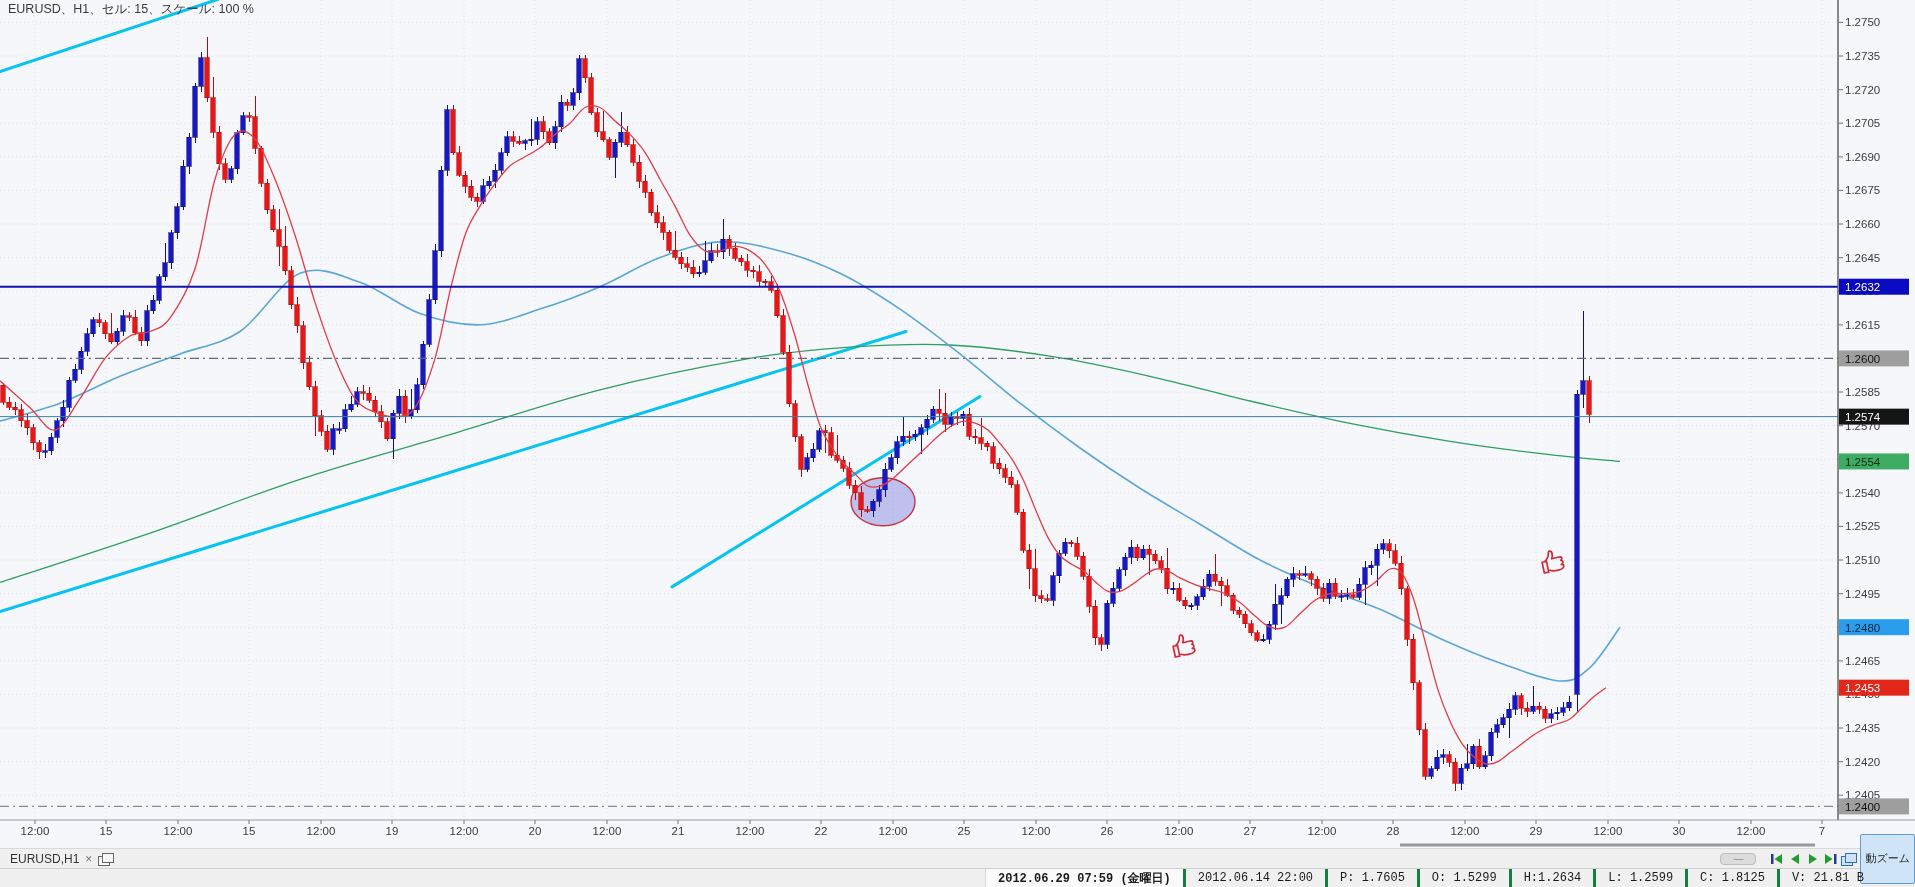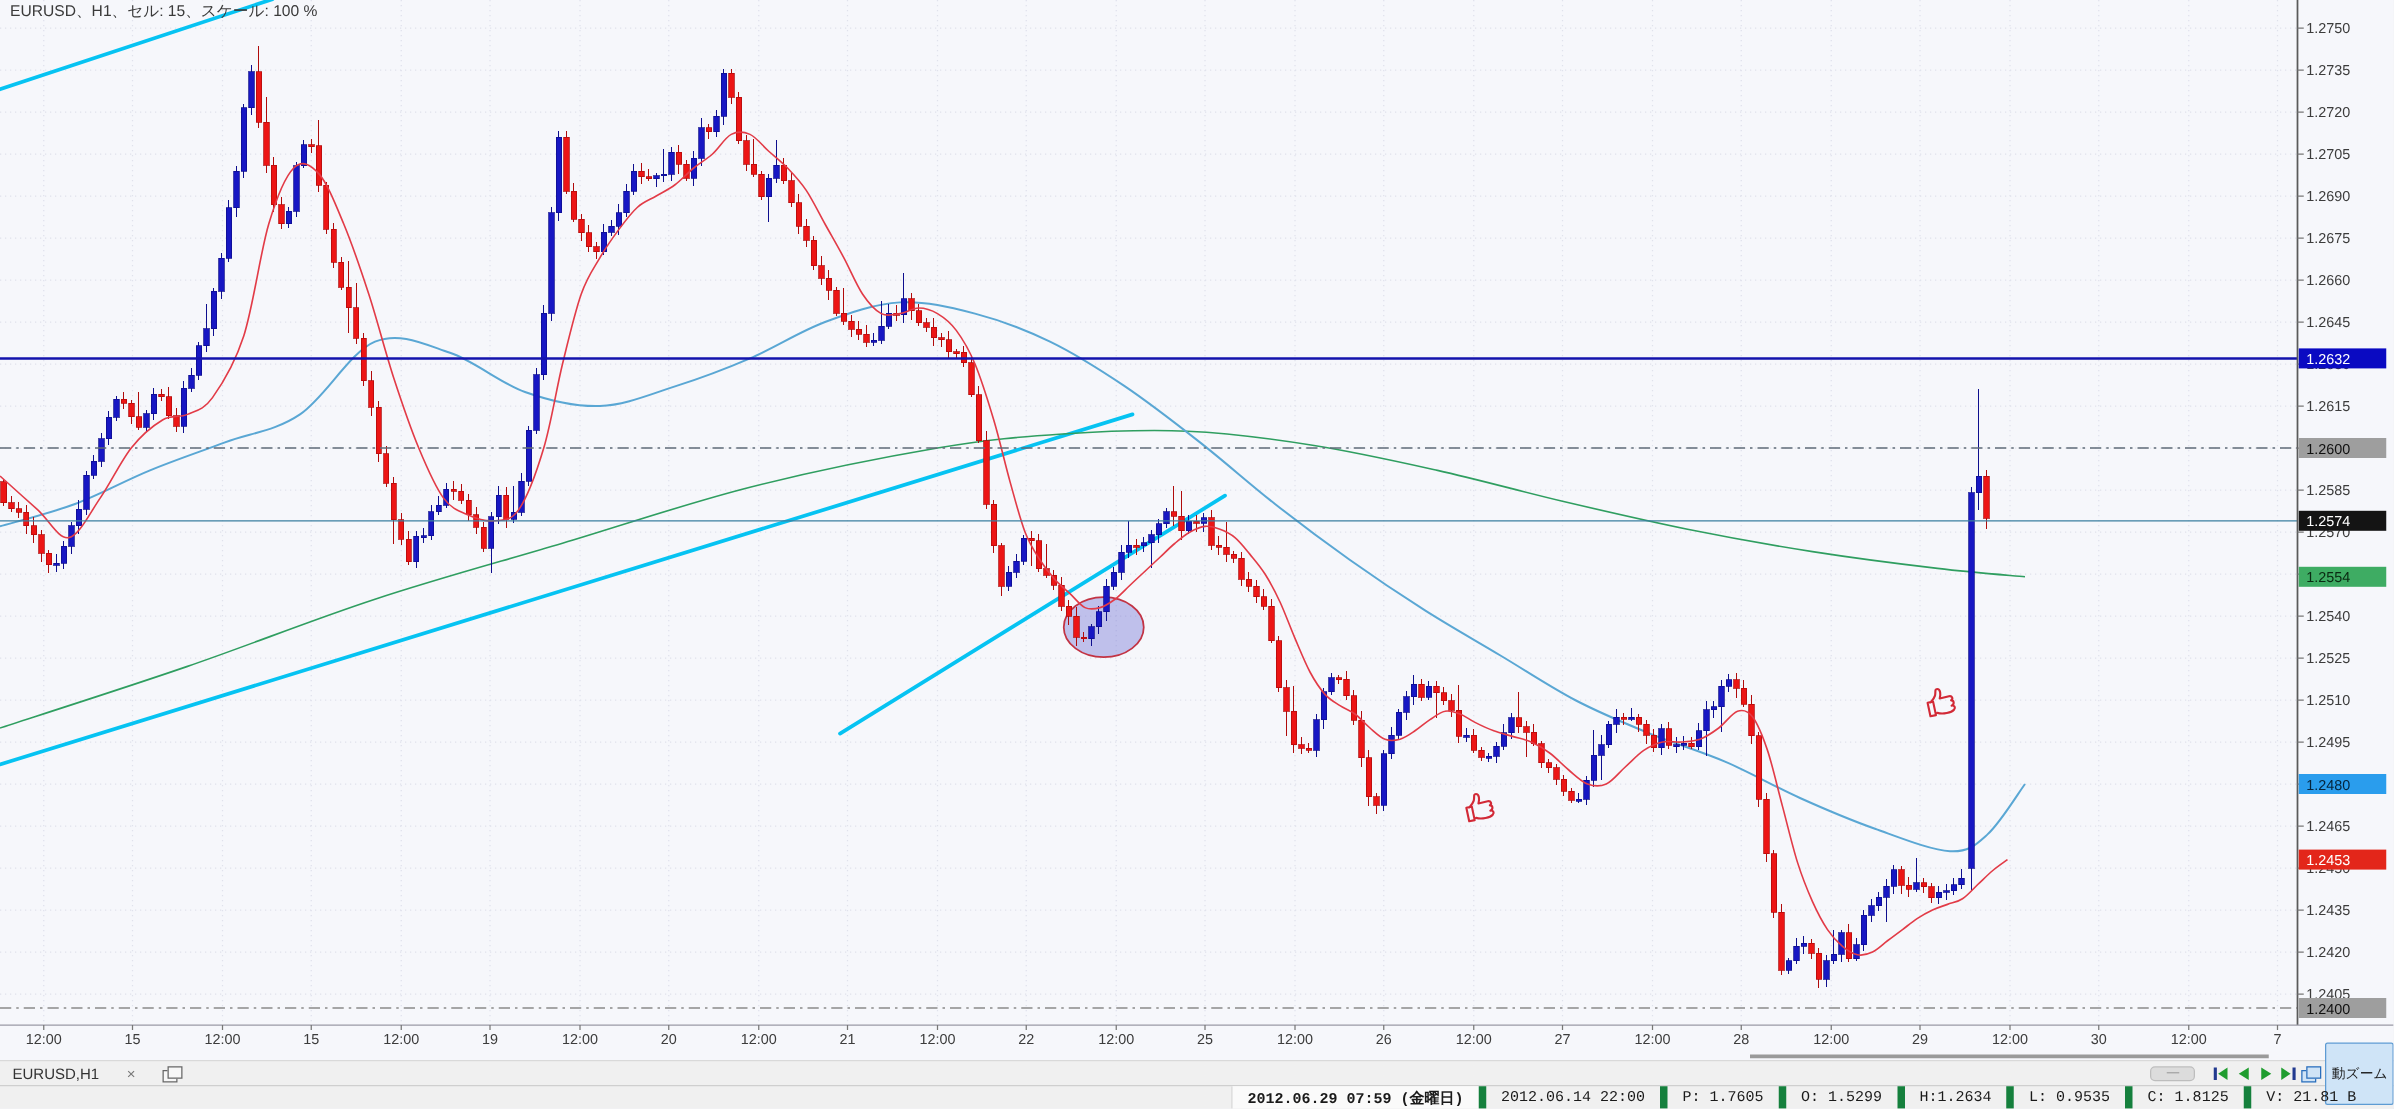--- a/index.html
+++ b/index.html
@@ -1,33 +1,33 @@
 <!DOCTYPE html>
 <html><head>
 <meta charset="utf-8">
 <style>
   html,body{margin:0;padding:0;background:#e9e9e9;font-family:"Liberation Sans","DejaVu Sans",sans-serif;}
   #app{position:relative;width:1915px;height:887px;background:#f6f7fb;overflow:hidden;border:0;}
   #chartSvg{display:block;background:#f6f7fb;}
   .bar{box-sizing:border-box;width:1915px;background:#f0f0f0;display:flex;align-items:center;}
   #tabbar{height:20px;border-top:1px solid #d9d9d9;font-size:12px;color:#333;}
   #statusbar{height:19px;border-top:1px solid #cfcfcf;font-size:12px;color:#1a1a1a;font-family:Liberation Mono, monospace;}
-  .tab{display:flex;align-items:center;gap:22px;padding:0 8px 0 10px;height:100%;}
+  .tab{display:flex;align-items:center;gap:6px;padding:0 8px 0 10px;height:100%;}
   .tab .close{color:#777;font-size:12px;cursor:pointer;}
   .cascade{width:16px;height:12px;position:relative;display:inline-block;}
   .cascade .w1,.cascade .w2{position:absolute;border:1px solid #666;background:#f7f7f7;width:10px;height:8px;}
   .cascade .w1{left:0;top:3px;}
   .cascade .w2{left:4px;top:0;}
   .cascade.blue .w1,.cascade.blue .w2{border-color:#2a6ebb;background:#cfe3f6;}
   .spacer{flex:1;}
   .ctl{display:flex;align-items:center;gap:3px;padding-right:0;}
   .minusbtn{width:34px;height:10px;background:#dcdcdc;border:1px solid #bdbdbd;border-radius:4px;display:flex;align-items:center;justify-content:center;color:#8a8a8a;font-size:10px;line-height:6px;margin-right:10px;}
   .navbtn{width:15px;height:14px;display:flex;align-items:center;justify-content:center;background:transparent;}
   .autozoom{height:16px;background:#cfe4f7;border:1px solid #5d9bd3;border-radius:2px;font-size:11px;color:#1a1a1a;display:flex;align-items:center;padding:16px 4px;white-space:nowrap;overflow:hidden;max-width:52px;}
-  .seg{height:100%;display:flex;align-items:center;padding:0 12px;border-left:6px solid #15803d;white-space:nowrap;}
+  .seg{height:100%;display:flex;align-items:center;padding:0 12px;border-left:3px solid #15803d;white-space:nowrap;}
   .seg.bold{font-weight:bold;background:#fafafa;border-left:1px solid #d6d6d6;}
   #statusbar .filler{flex:0 0 auto;width:985px;height:100%;}
   text{font-family:"Liberation Sans","DejaVu Sans",sans-serif;}
 </style>
 </head>
 <body>
 
 <div id="app">
   <svg id="chartSvg" width="1915" height="848">
       <rect x="0" y="0" width="1915" height="848" fill="#f6f7fb"></rect>
@@ -807,17 +807,17 @@
     </div>
   </div>
 
   <div id="statusbar" class="bar">
     <div class="filler"></div>
     <div class="seg bold">2012.06.29 07:59 (金曜日)</div>
     <div class="seg">2012.06.14 22:00</div>
     <div class="seg">P: 1.7605</div>
     <div class="seg">O: 1.5299</div>
     <div class="seg">H:1.2634</div>
-    <div class="seg">L: 0.9535</div>
+    <div class="seg">L: 1.2599</div>
     <div class="seg">C: 1.8125</div>
     <div class="seg">V: 21.81 B</div>
   </div>
 </div>
 
 </body></html>

